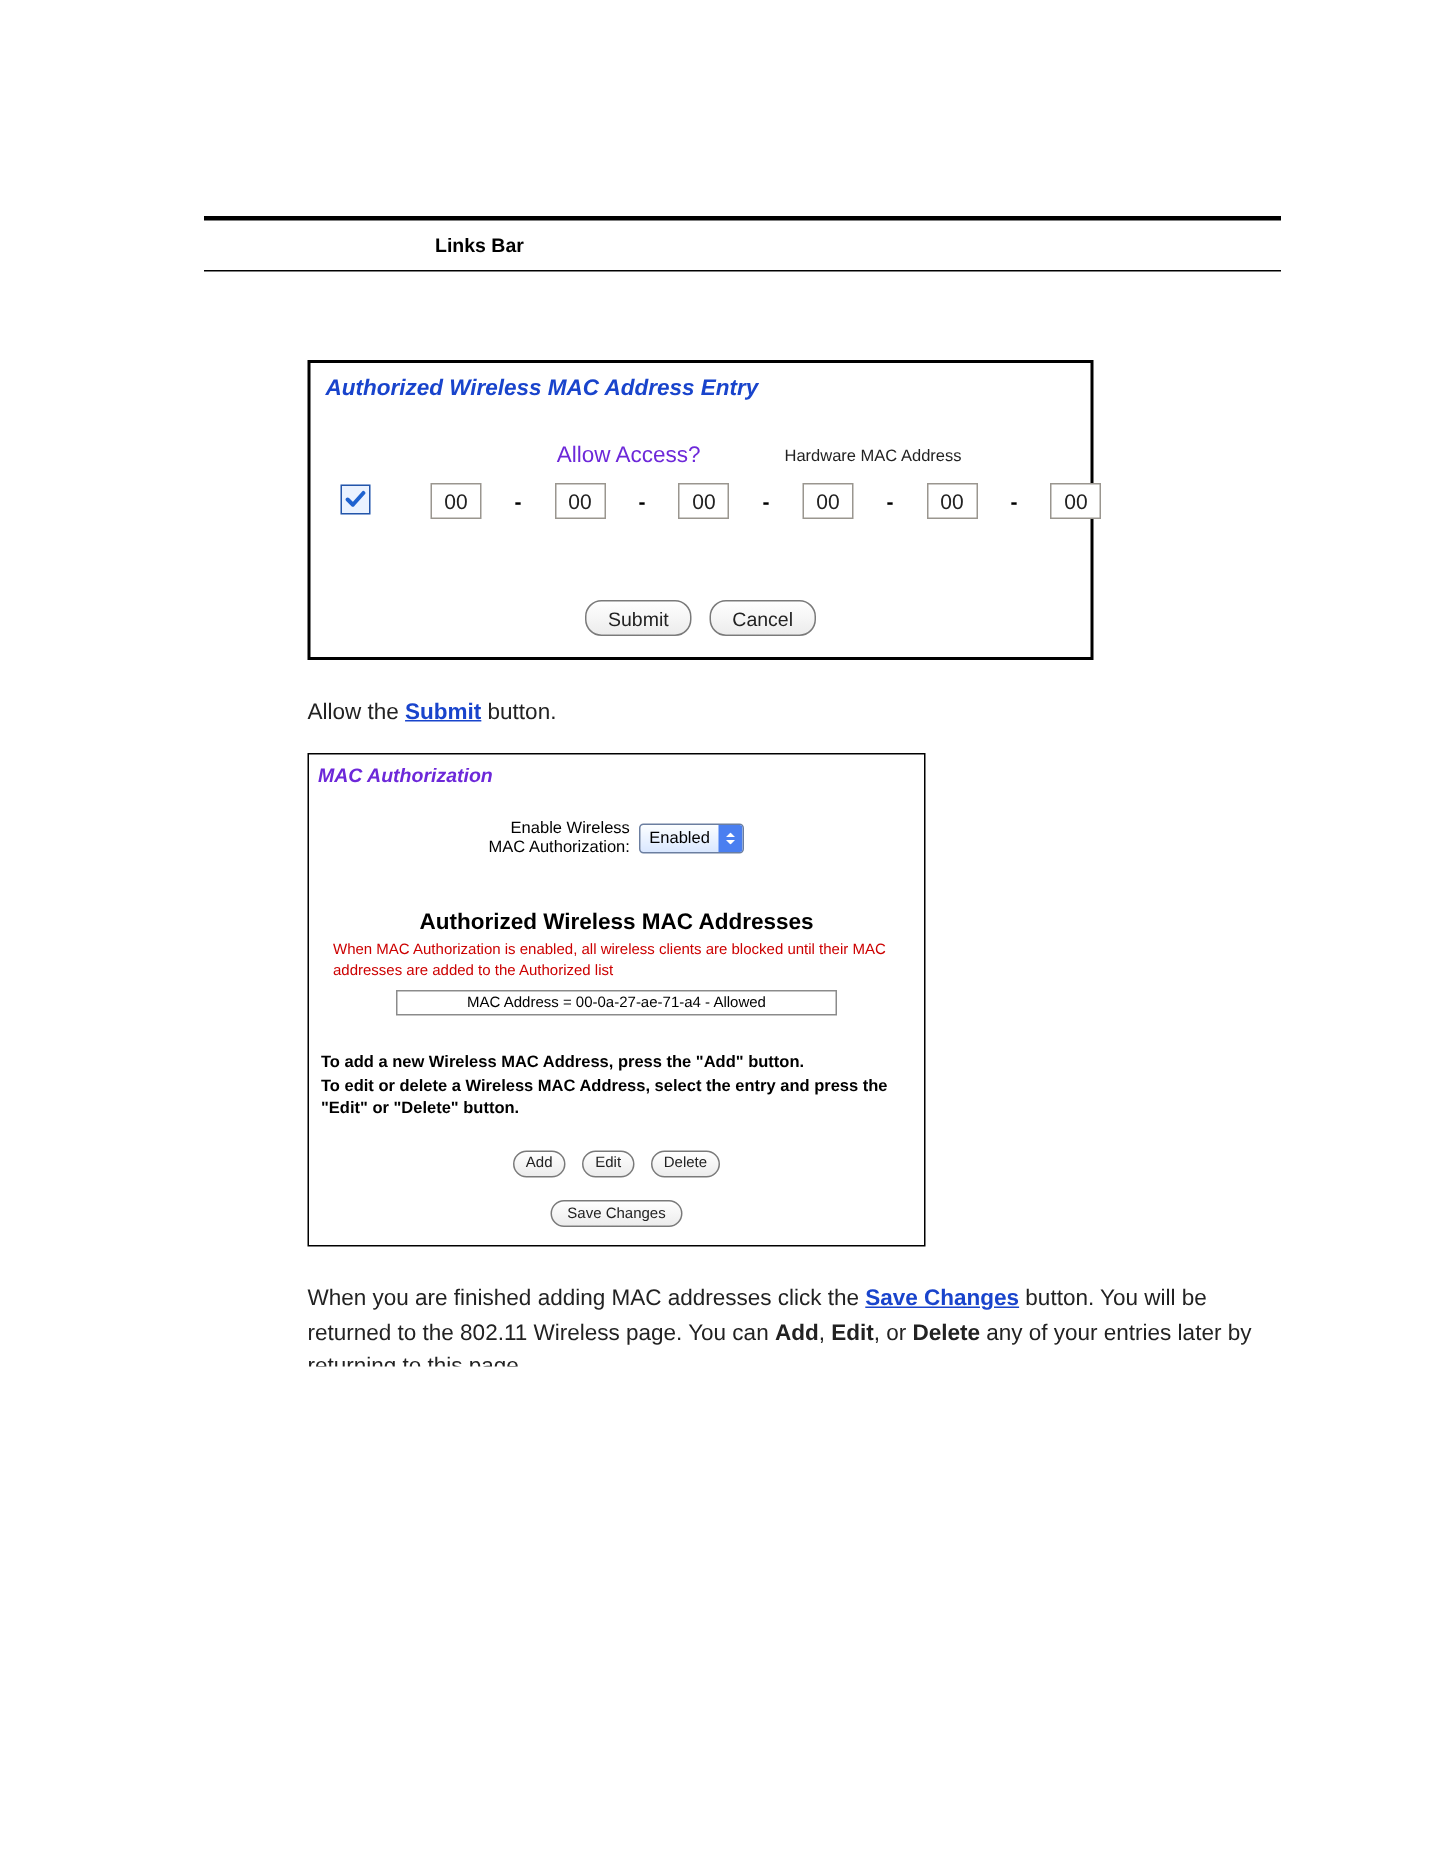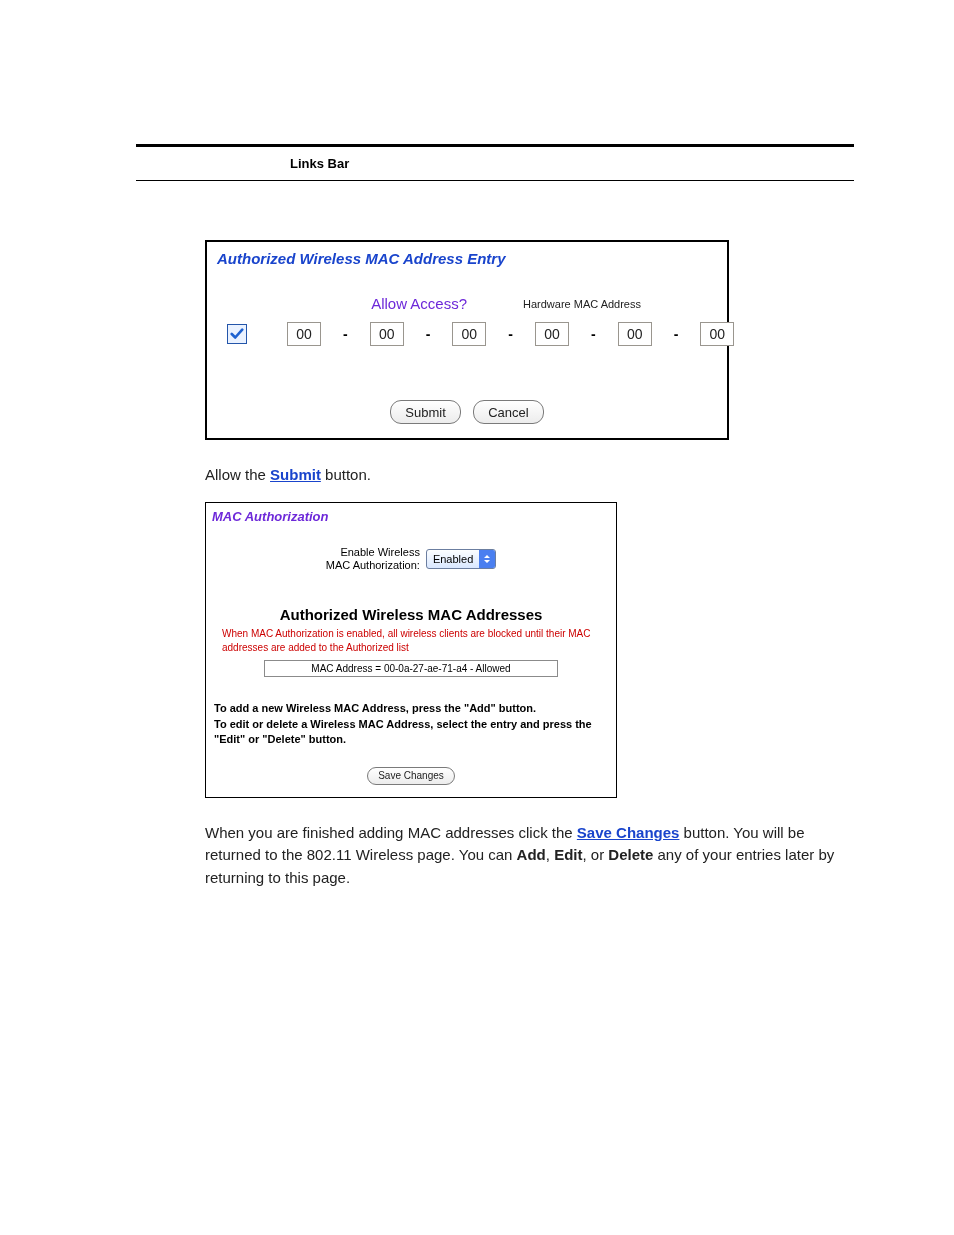--- a/index.html
+++ b/index.html
@@ -117,20 +117,25 @@
       <div class="p2-red">When MAC Authorization is enabled, all wireless clients are blocked until their MAC addresses are added to the Authorized list</div>
       <div class="listbox">
         <span>MAC Address = 00-0a-27-ae-71-a4 - Allowed</span>
       </div>
 
       <div class="cmds">
         <span>To add a new Wireless MAC Address, press the "Add" button.</span><br>
         <span>To edit or delete a Wireless MAC Address, select the entry and press the "Edit" or "Delete" button.</span>
       </div>
 
+      <div class="btnrow2">
+        <span class="sbtn">Add</span>
+        <span class="sbtn">Edit</span>
+        <span class="sbtn">Delete</span>
+      </div>
       <div class="save-row">
         <span class="sbtn" style="padding:0 10px">Save Changes</span>
       </div>
     </div>
 
     <div class="instr2">
       <span>When you are finished adding MAC addresses click the </span><span class="link">Save Changes</span><span> button. You will be returned to the 802.11 Wireless page. You can </span><b>Add</b><span>, </span><b>Edit</b><span>, or </span><b>Delete</b><span> any of your entries later by returning to this page.</span>
     </div>
 
   </div>

